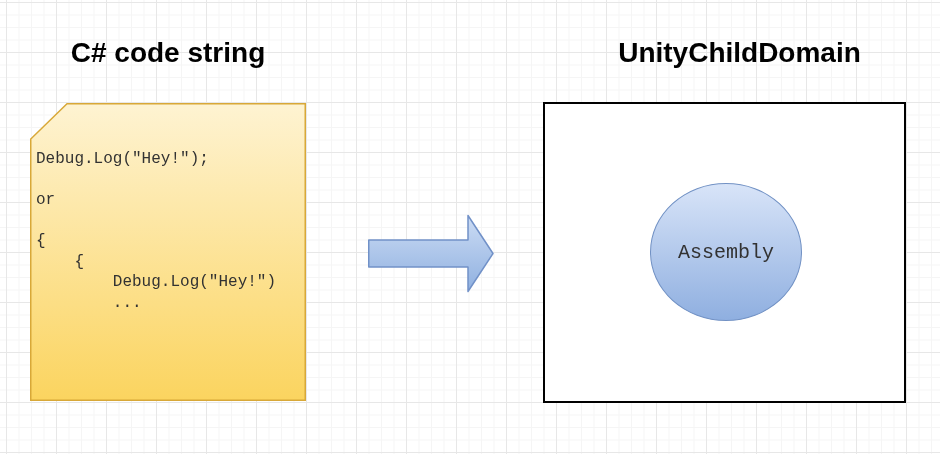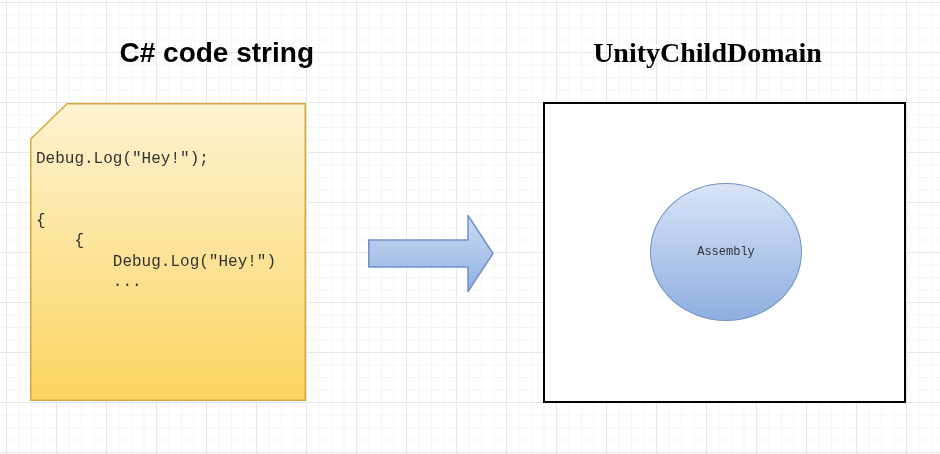--- a/index.html
+++ b/index.html
@@ -21,22 +21,22 @@
     position: absolute;
     top: 36px;
     height: 34px;
     line-height: 34px;
     text-align: center;
     font-size: 28px;
     font-weight: bold;
     color: #000000;
     letter-spacing: 0px;
   }
-  #left-title  { left: 22px;  width: 292px; text-align: right; }
-  #right-title { left: 526px; width: 363px; font-family: Liberation Serif, serif; }
+  #left-title  { left: 22px;  width: 292px; }
+  #right-title { left: 558px; width: 363px; }
 
   .note {
     position: absolute;
     left: 30px; top: 103px;
     width: 276px; height: 298px;
   }
   .note svg { position: absolute; left: 0; top: 0; overflow: visible; }
   .note-text {
     position: absolute;
     left: 6px; top: 46px;
@@ -73,21 +73,21 @@
     box-sizing: border-box;
     border-radius: 50%;
     border: 1.5px solid #7191c4;
     background: linear-gradient(#d8e4f8, #8fafe0);
     display: flex;
     align-items: center;
     justify-content: center;
   }
   .assembly-label {
     font-family: "Liberation Mono", "DejaVu Sans Mono", monospace;
-    font-size: 12px;
+    font-size: 20px;
     color: #323232;
     white-space: pre;
   }
 </style>
 </head>
 <body>
 
 <div>
 
   <div id="left-title" class="title">C# code string</div>
@@ -100,20 +100,21 @@
         <linearGradient id="noteGrad" x1="0" y1="0" x2="0" y2="1">
           <stop offset="0" stop-color="#FEF3D2"></stop>
           <stop offset="1" stop-color="#FBD45F"></stop>
         </linearGradient>
       </defs>
       <polygon points="37,0.75 275.25,0.75 275.25,297.25 0.75,297.25 0.75,36" fill="url(#noteGrad)" stroke="#D8A838" stroke-width="1.5"></polygon>
     </svg>
     <div class="note-text">
       <div class="code-line">Debug.Log("Hey!");</div>
       <div class="code-line"></div>
+      <div class="code-line">or</div>
       <div class="code-line"></div>
       <div class="code-line">{</div>
       <div class="code-line">    {</div>
       <div class="code-line">        Debug.Log("Hey!")</div>
       <div class="code-line">        ...</div>
     </div>
   </div>
 
   <div class="arrow">
     <svg width="126" height="79" viewBox="0 0 126 79">

